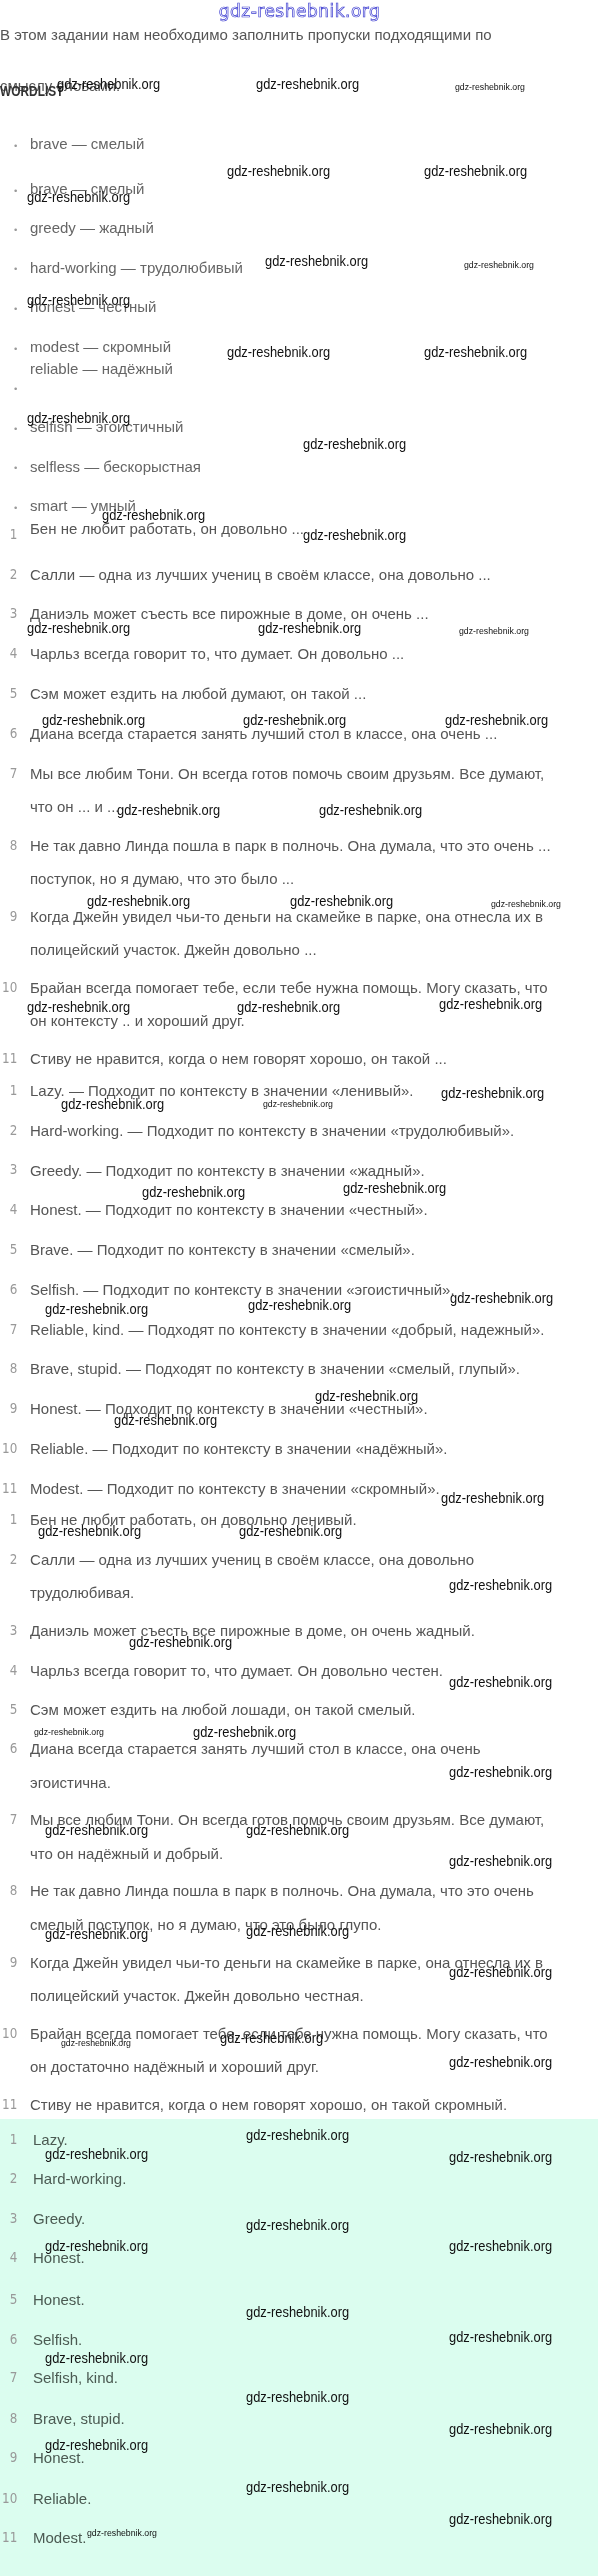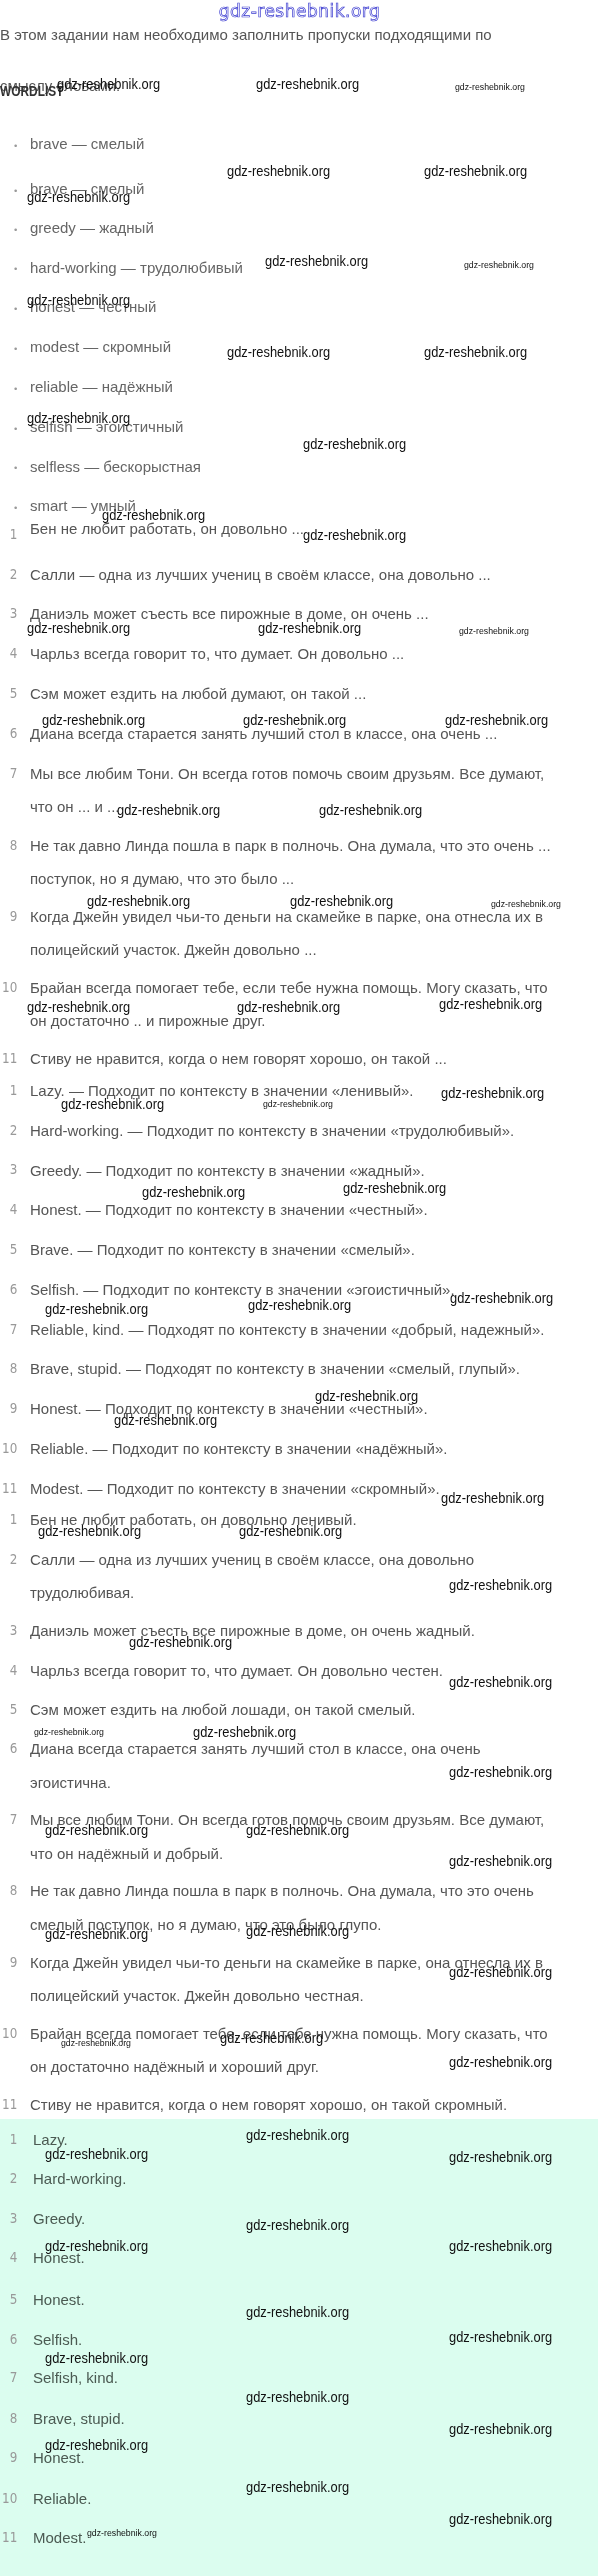--- a/index.html
+++ b/index.html
@@ -39,21 +39,21 @@
   <div class="abs word" style="top:180px">brave — смелый</div>
   <div class="abs bullet" style="top:224px">•</div>
   <div class="abs word" style="top:219px">greedy — жадный</div>
   <div class="abs bullet" style="top:263px">•</div>
   <div class="abs word" style="top:259px">hard-working — трудолюбивый</div>
   <div class="abs bullet" style="top:303px">•</div>
   <div class="abs word" style="top:298px">honest — честный</div>
   <div class="abs bullet" style="top:343px">•</div>
   <div class="abs word" style="top:338px">modest — скромный</div>
   <div class="abs bullet" style="top:383px">•</div>
-  <div class="abs word" style="top:378px">reliable — надёжный</div>
+  <div class="abs word" style="top:360px">reliable — надёжный</div>
   <div class="abs bullet" style="top:423px">•</div>
   <div class="abs word" style="top:418px">selfish — эгоистичный</div>
   <div class="abs bullet" style="top:462px">•</div>
   <div class="abs word" style="top:458px">selfless — бескорыстная</div>
   <div class="abs bullet" style="top:502px">•</div>
   <div class="abs word" style="top:497px">smart — умный</div>
 </div>
 
 <div>
   <div class="abs num" style="top:527px">1</div>
@@ -72,21 +72,21 @@
   <div class="abs txt" style="top:765px">Мы все любим Тони. Он всегда готов помочь своим друзьям. Все думают,</div>
   <div class="abs txt" style="top:798px">что он ... и ...</div>
   <div class="abs num" style="top:838px">8</div>
   <div class="abs txt" style="top:837px">Не так давно Линда пошла в парк в полночь. Она думала, что это очень ...</div>
   <div class="abs txt" style="top:870px">поступок, но я думаю, что это было ...</div>
   <div class="abs num" style="top:909px">9</div>
   <div class="abs txt" style="top:908px">Когда Джейн увидел чьи-то деньги на скамейке в парке, она отнесла их в</div>
   <div class="abs txt" style="top:941px">полицейский участок. Джейн довольно ...</div>
   <div class="abs num" style="top:980px">10</div>
   <div class="abs txt" style="top:979px">Брайан всегда помогает тебе, если тебе нужна помощь. Могу сказать, что</div>
-  <div class="abs txt" style="top:1012px">он достаточно .. и пирожные друг.</div>
+  <div class="abs txt" style="top:1012px">он контексту .. и хороший друг.</div>
   <div class="abs num" style="top:1051px">11</div>
   <div class="abs txt" style="top:1050px">Стиву не нравится, когда о нем говорят хорошо, он такой ...</div>
 </div>
 
 <div>
   <div class="abs num" style="top:1083px">1</div>
   <div class="abs txt" style="top:1082px">Lazy. — Подходит по контексту в значении «ленивый».</div>
   <div class="abs num" style="top:1123px">2</div>
   <div class="abs txt" style="top:1122px">Hard-working. — Подходит по контексту в значении «трудолюбивый».</div>
   <div class="abs num" style="top:1162px">3</div>

